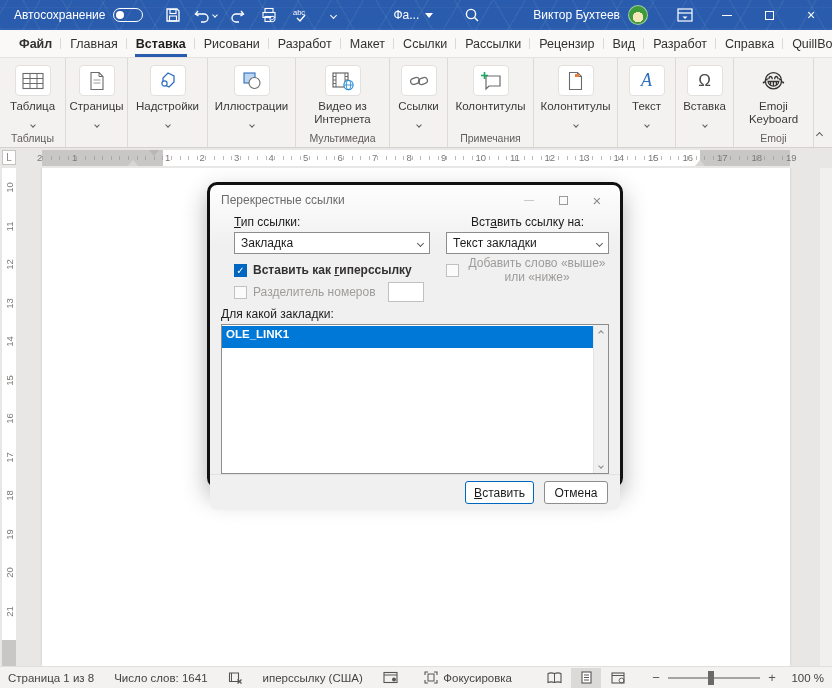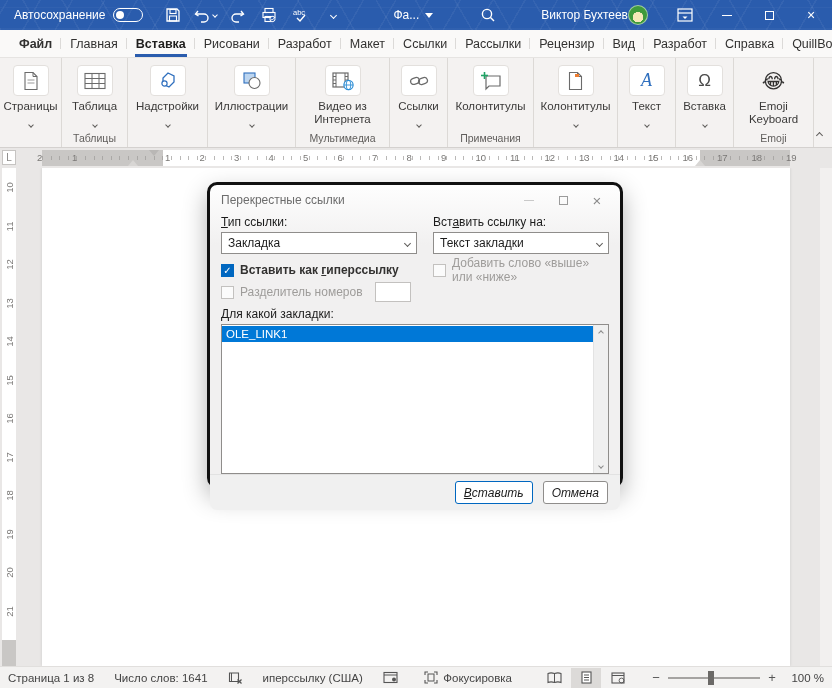--- a/index.html
+++ b/index.html
@@ -19,21 +19,21 @@
   .tb-txt { font-size:12px; margin-right:8px; }
   .toggle { width:30px; height:14px; border:1.6px solid #fff; border-radius:8px; position:relative; margin-right:14px; }
   .toggle .knob { position:absolute; left:2px; top:1.6px; width:8px; height:8px; border-radius:50%; background:#fff; }
   .tb-ic { width:26px; height:22px; display:flex; align-items:center; justify-content:center; margin:0 3px; font-size:15px; }
   .tb-ic svg { display:block; }
   .chv { display:inline-block; width:5px; height:5px; border-right:1.4px solid currentColor; border-bottom:1.4px solid currentColor; transform:rotate(45deg); }
   .chv.up { transform:rotate(-135deg); }
   .tb-doc { margin-left:44px; font-size:12px; display:flex; align-items:center; gap:6px; }
   .tri-dn { width:0; height:0; border-left:4px solid transparent; border-right:4px solid transparent; border-top:5px solid #fff; }
   .tb-right { margin-left:auto; display:flex; align-items:center; height:100%; }
-  .tb-user { font-size:12px; margin:0 0; }
+  .tb-user { font-size:12px; margin:0 8px; }
   .avatar { width:20px; height:20px; border-radius:50%; margin-right:16px;
     background:radial-gradient(circle at 50% 62%, #f5e8b8 0 36%, #3f9a3c 37% 100%); border:1px solid rgba(255,255,255,.5); }
   .winbtn { width:42px; height:30px; display:flex; align-items:center; justify-content:center; font-size:14px; }
   .winbtn .sq { width:9px; height:9px; border:1.2px solid #fff; }
   .winbtn .mn { width:10px; height:0; border-top:1.4px solid #fff; }
 
   
   .tabrow { height:28px; flex:0 0 28px; background:#faf9f8; display:flex; align-items:stretch; padding-left:10px; border-bottom:1px solid #e6e4e2; }
   .tab { display:flex; align-items:center; padding:0 9px; font-size:12.5px; color:#323130; position:relative; cursor:default; }
   .tab::after { content:""; position:absolute; right:0; top:8px; bottom:8px; width:1px; background:#dcdad8; }
@@ -81,43 +81,43 @@
     box-shadow:0 10px 24px rgba(0,0,0,.3); display:flex; flex-direction:column; }
   .dlg-title { height:26px; display:flex; align-items:center; padding:4px 6px 0 11px; flex:0 0 26px; }
   .dlg-title-text { color:#6d6d6d; font-size:12px; flex:1; }
   .dlg-win { display:flex; align-items:center; }
   .dlg-winbtn { width:34px; height:22px; display:flex; align-items:center; justify-content:center; }
   .dlg-mn { width:10px; border-top:1.3px solid #c9c9c9; }
   .dlg-sq { width:9px; height:9px; border:1.3px solid #9b9b9b; }
   .dlg-x { color:#8b8b8b; font-size:15px; }
   .dlg-body { padding:4px 11px 0; flex:1; display:flex; flex-direction:column; }
   .dlg-cols { display:flex; gap:16px; }
-  .dlg-col-l { width:196px; }
-  .dlg-col-r { flex:1; }
+  .dlg-col-l { width:196px;margin-left:13px; }
+  .dlg-col-r { flex:1;text-align:center; }
   .dlg-label { font-size:12px; color:#1b1b1b; height:17px; }
   .accel { text-decoration:underline; }
   .combo { height:22px; background:#fff; border:1px solid #8f8d8b; display:flex; align-items:center; padding:0 6px; font-size:12px; color:#1b1b1b; }
   .combo .chv { margin-left:auto; color:#5f5d5b; }
   .cbrow { display:flex; align-items:center; gap:6px; margin-top:8px; height:16px; font-size:12px; }
   .cbox { width:13px; height:13px; border:1px solid #8f8d8b; background:#fff; flex:0 0 13px; display:flex; align-items:center; justify-content:center; }
   .cbox.checked { background:#0067c0; border-color:#0067c0; color:#fff; font-size:10px; }
   .cbox.dis { border-color:#c3c1bf; background:#fbfbfb; }
   .distxt { color:#9e9c9a; }
   .sep-input { width:36px; height:20px; border:1px solid #c3c1bf; background:#fff; margin-left:6px; }
   .forlabel { margin-top:7px; height:17px; font-size:12px; color:#1b1b1b; }
   .listbox { border:1px solid #8f8d8b; background:#fff; height:150px; position:relative; overflow:hidden; }
   .listitems { position:absolute; left:0; top:1px; right:15px; }
-  .bmitem { height:16px; line-height:16px; padding:0 4px; font-size:11.5px; color:#1b1b1b; font-weight:normal; }
+  .bmitem { height:22px; line-height:16px; padding:0 4px; font-size:11.5px; color:#1b1b1b; font-weight:bold; }
   .bmitem.sel { background:#0078d7; color:#fff; }
   .lscroll { position:absolute; right:0; top:0; bottom:0; width:15px; background:#f0f0f0; border-left:1px solid #e3e3e3; }
   .larrow { height:15px; display:flex; align-items:center; justify-content:center; color:#8a8a8a; }
   .larrow .chv { width:4px; height:4px; border-width:1.3px; }
   .larrow.dn { position:absolute; bottom:0; left:0; right:0; }
   .dlg-foot { flex:0 0 36px; background:#f0f0f0; border-top:1px solid #e2e2e2; border-radius:0 0 7px 7px;
-    display:flex; align-items:center; justify-content:flex-end; gap:10px; padding:0 12px;font-style:italic; }
+    display:flex; align-items:center; justify-content:flex-end; gap:10px; padding:0 12px; }
   .btn { min-width:64px; height:23px; background:#fff; border:1px solid #8f8d8b; border-radius:3px; font-size:12px; color:#1b1b1b;
     display:flex; align-items:center; justify-content:center; padding:0 8px; }
   .btn.default { border:1.6px solid #0067c0; }
 
   
   .statusbar { height:22px; flex:0 0 22px; background:#f3f2f1; border-top:1px solid #e1dfdd; display:flex; align-items:center;
     font-size:11.5px; color:#444; padding:0 8px; }
   .sb-item { margin-right:20px; display:flex; align-items:center; gap:5px; white-space:nowrap; }
   .sb-ic svg { display:block; }
   .sb-right { margin-left:auto; display:flex; align-items:center; }
@@ -216,45 +216,45 @@
   <span class="tab">Рассылки</span>
   <span class="tab">Рецензир</span>
   <span class="tab">Вид</span>
   <span class="tab">Разработ</span>
   <span class="tab">Справка</span>
   <span class="tab">QuillBot</span>
 
 </div>
 
 <div class="ribbon">
-  <div class="rg" style="width:62px">
-    <span class="iconbox">
-      <svg width="18" height="20" viewBox="0 0 18 20">
-          <path d="M3 1.5 h8 l4 4 V18.5 H3z" fill="#fff" stroke="#6b6b6b" stroke-width="1.1"></path>
-          <path d="M11 1.5 v4 h4" fill="none" stroke="#6b6b6b" stroke-width="1"></path>
-          <line x1="5.5" y1="9" x2="12.5" y2="9" stroke="#9a9a9a"></line>
-          <line x1="5.5" y1="12" x2="12.5" y2="12" stroke="#9a9a9a"></line>
-        </svg>
-    </span>
-    <span class="rlbl">Страницы</span>
-    <span class="rchv"><span class="chv"></span></span>
-  </div>
   <div class="rg" style="width:66px">
     <span class="iconbox">
       <svg width="22" height="18" viewBox="0 0 22 18">
           <rect x="1" y="1.5" width="20" height="15" fill="#fff" stroke="#6b6b6b" stroke-width="1.1"></rect>
           <line x1="1" y1="6.5" x2="21" y2="6.5" stroke="#6b6b6b"></line>
           <line x1="1" y1="11.5" x2="21" y2="11.5" stroke="#6b6b6b"></line>
           <line x1="8" y1="1.5" x2="8" y2="16.5" stroke="#6b6b6b"></line>
           <line x1="15" y1="1.5" x2="15" y2="16.5" stroke="#6b6b6b"></line>
         </svg>
     </span>
     <span class="rlbl">Таблица</span>
     <span class="rchv"><span class="chv"></span></span>
     <span class="glabel">Таблицы</span>
+  </div>
+  <div class="rg" style="width:62px">
+    <span class="iconbox">
+      <svg width="18" height="20" viewBox="0 0 18 20">
+          <path d="M3 1.5 h8 l4 4 V18.5 H3z" fill="#fff" stroke="#6b6b6b" stroke-width="1.1"></path>
+          <path d="M11 1.5 v4 h4" fill="none" stroke="#6b6b6b" stroke-width="1"></path>
+          <line x1="5.5" y1="9" x2="12.5" y2="9" stroke="#9a9a9a"></line>
+          <line x1="5.5" y1="12" x2="12.5" y2="12" stroke="#9a9a9a"></line>
+        </svg>
+    </span>
+    <span class="rlbl">Страницы</span>
+    <span class="rchv"><span class="chv"></span></span>
   </div>
   <div class="rg" style="width:80px">
     <span class="iconbox">
       <svg width="20" height="19" viewBox="0 0 20 19">
           <path d="M10 2 l6 3 v6 l-5 5 -6-3 V7z" fill="none" stroke="#2f6fbe" stroke-width="1.3"></path>
           <circle cx="6.5" cy="12.5" r="2.6" fill="#fff" stroke="#2f6fbe" stroke-width="1.2"></circle>
         </svg>
     </span>
     <span class="rlbl">Надстройки</span>
     <span class="rchv"><span class="chv"></span></span>

